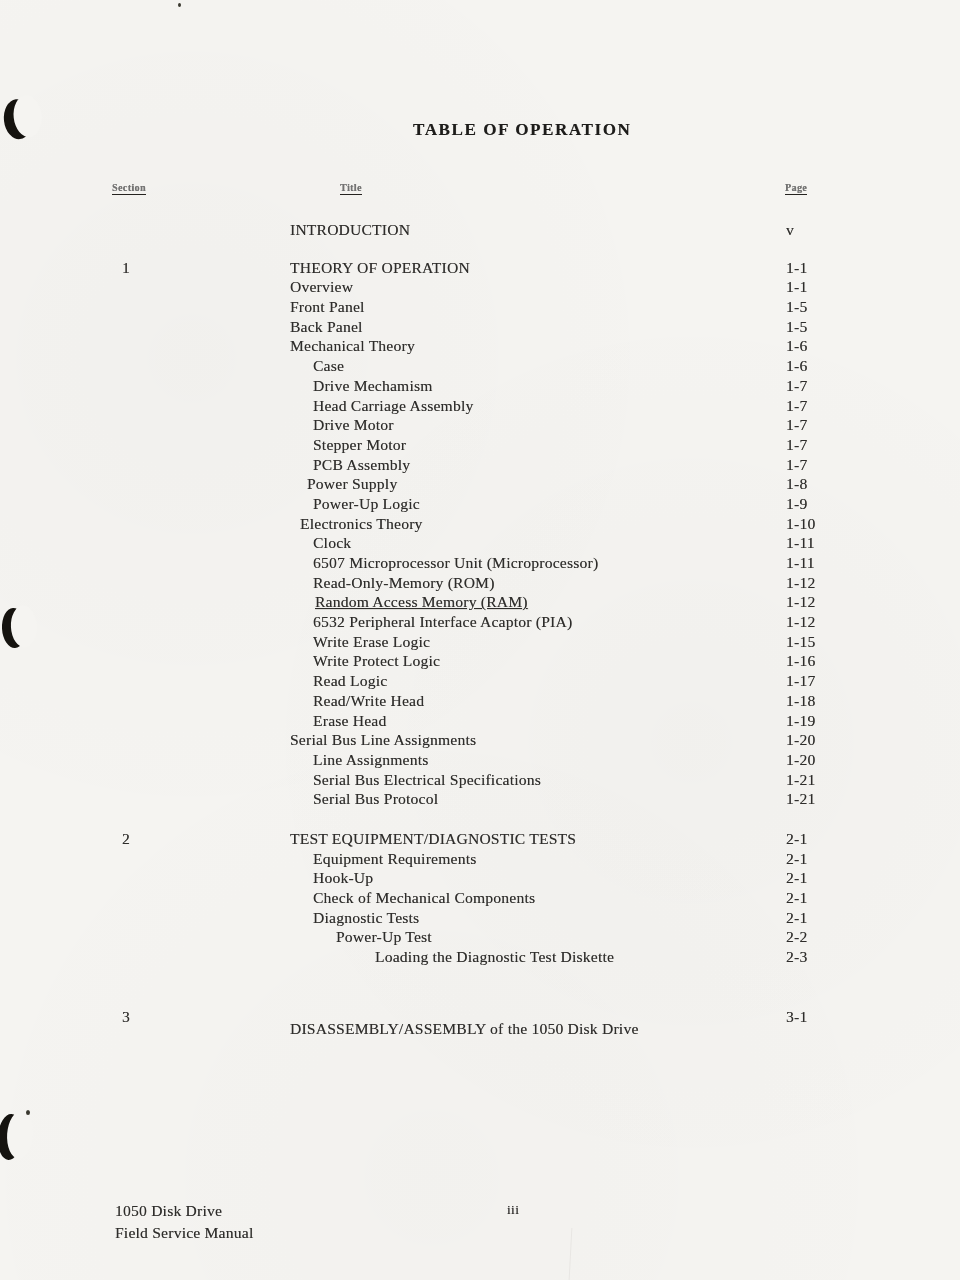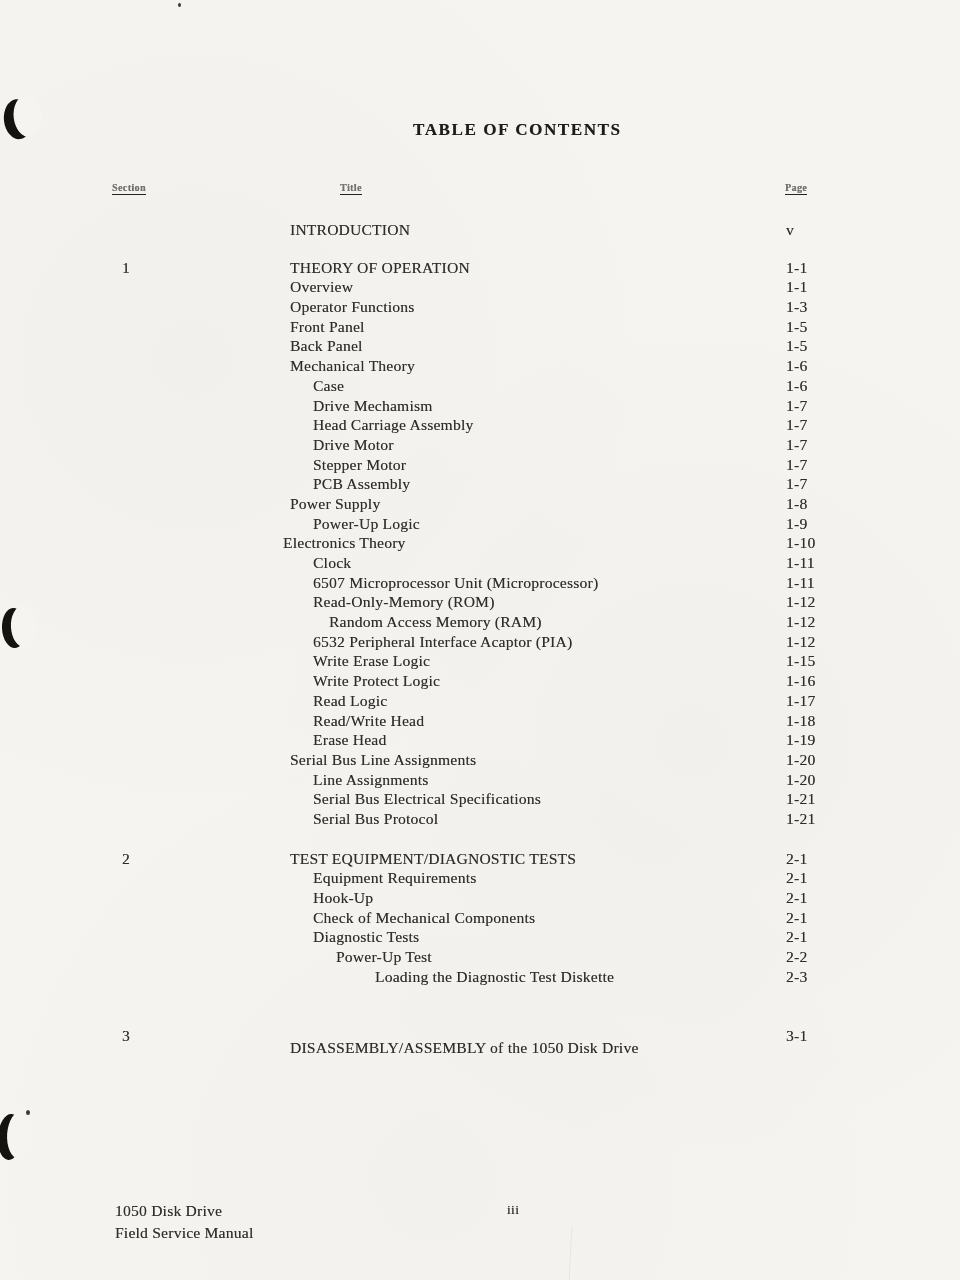--- a/index.html
+++ b/index.html
@@ -81,21 +81,21 @@
     <div class="bite" style="left:11px;top:0px;width:26px;height:42px;"></div>
   </div>
   <div class="crescent" style="left:-4px;top:1110px;width:28px;height:52px;transform:rotate(4deg);">
     <div class="moon" style="left:2px;top:4px;width:24px;height:46px;"></div>
     <div class="bite" style="left:11px;top:0px;width:26px;height:48px;"></div>
   </div>
   <div class="speck" style="left:178px;top:3px;width:3px;height:4px;"></div>
   <div class="speck" style="left:26px;top:1110px;width:4px;height:5px;"></div>
   <div class="crease" style="left:570px;top:1228px;height:52px;transform:rotate(3deg);"></div>
 
-  <div class="doc-title">TABLE OF CONTENTS</div>
+  <div class="doc-title">TABLE OF OPERATION</div>
 
   <div class="col-head section">Section</div>
   <div class="col-head title">Title</div>
   <div class="col-head page">Page</div>
 
   <div class="toc-list">
       <div class="toc-row">
       <span class="sec"></span>
       <span class="ttl" style="left: 290px;">INTRODUCTION</span>
       <span class="pg">v</span>
@@ -105,25 +105,20 @@
       <span class="ttl" style="left: 290px;">THEORY OF OPERATION</span>
       <span class="pg">1-1</span>
     </div>
       <div class="toc-row">
       <span class="sec"></span>
       <span class="ttl" style="left: 290px;">Overview</span>
       <span class="pg">1-1</span>
     </div>
       <div class="toc-row">
       <span class="sec"></span>
-      <span class="ttl" style="left: 290px;">Operator Functions</span>
-      <span class="pg">1-3</span>
-    </div>
-      <div class="toc-row">
-      <span class="sec"></span>
       <span class="ttl" style="left: 290px;">Front Panel</span>
       <span class="pg">1-5</span>
     </div>
       <div class="toc-row">
       <span class="sec"></span>
       <span class="ttl" style="left: 290px;">Back Panel</span>
       <span class="pg">1-5</span>
     </div>
       <div class="toc-row">
       <span class="sec"></span>
@@ -155,51 +150,51 @@
       <span class="ttl" style="left: 313px;">Stepper Motor</span>
       <span class="pg">1-7</span>
     </div>
       <div class="toc-row">
       <span class="sec"></span>
       <span class="ttl" style="left: 313px;">PCB Assembly</span>
       <span class="pg">1-7</span>
     </div>
       <div class="toc-row">
       <span class="sec"></span>
-      <span class="ttl" style="left: 290px;">Power Supply</span>
+      <span class="ttl" style="left: 307px;">Power Supply</span>
       <span class="pg">1-8</span>
     </div>
       <div class="toc-row">
       <span class="sec"></span>
       <span class="ttl" style="left: 313px;">Power-Up Logic</span>
       <span class="pg">1-9</span>
     </div>
       <div class="toc-row">
       <span class="sec"></span>
-      <span class="ttl" style="left: 283px; text-align: right;">Electronics Theory</span>
+      <span class="ttl" style="left: 300px; text-align: right;">Electronics Theory</span>
       <span class="pg">1-10</span>
     </div>
       <div class="toc-row">
       <span class="sec"></span>
       <span class="ttl" style="left: 313px;">Clock</span>
       <span class="pg">1-11</span>
     </div>
       <div class="toc-row">
       <span class="sec"></span>
       <span class="ttl" style="left: 313px;">6507 Microprocessor Unit (Microprocessor)</span>
       <span class="pg">1-11</span>
     </div>
       <div class="toc-row">
       <span class="sec"></span>
       <span class="ttl" style="left: 313px;">Read-Only-Memory (ROM)</span>
       <span class="pg">1-12</span>
     </div>
       <div class="toc-row">
       <span class="sec"></span>
-      <span class="ttl" style="left: 329px;">Random Access Memory (RAM)</span>
+      <span class="ttl" style="left: 315px; text-decoration: underline;">Random Access Memory (RAM)</span>
       <span class="pg">1-12</span>
     </div>
       <div class="toc-row">
       <span class="sec"></span>
       <span class="ttl" style="left: 313px;">6532 Peripheral Interface Acaptor (PIA)</span>
       <span class="pg">1-12</span>
     </div>
       <div class="toc-row">
       <span class="sec"></span>
       <span class="ttl" style="left: 313px;">Write Erase Logic</span>

